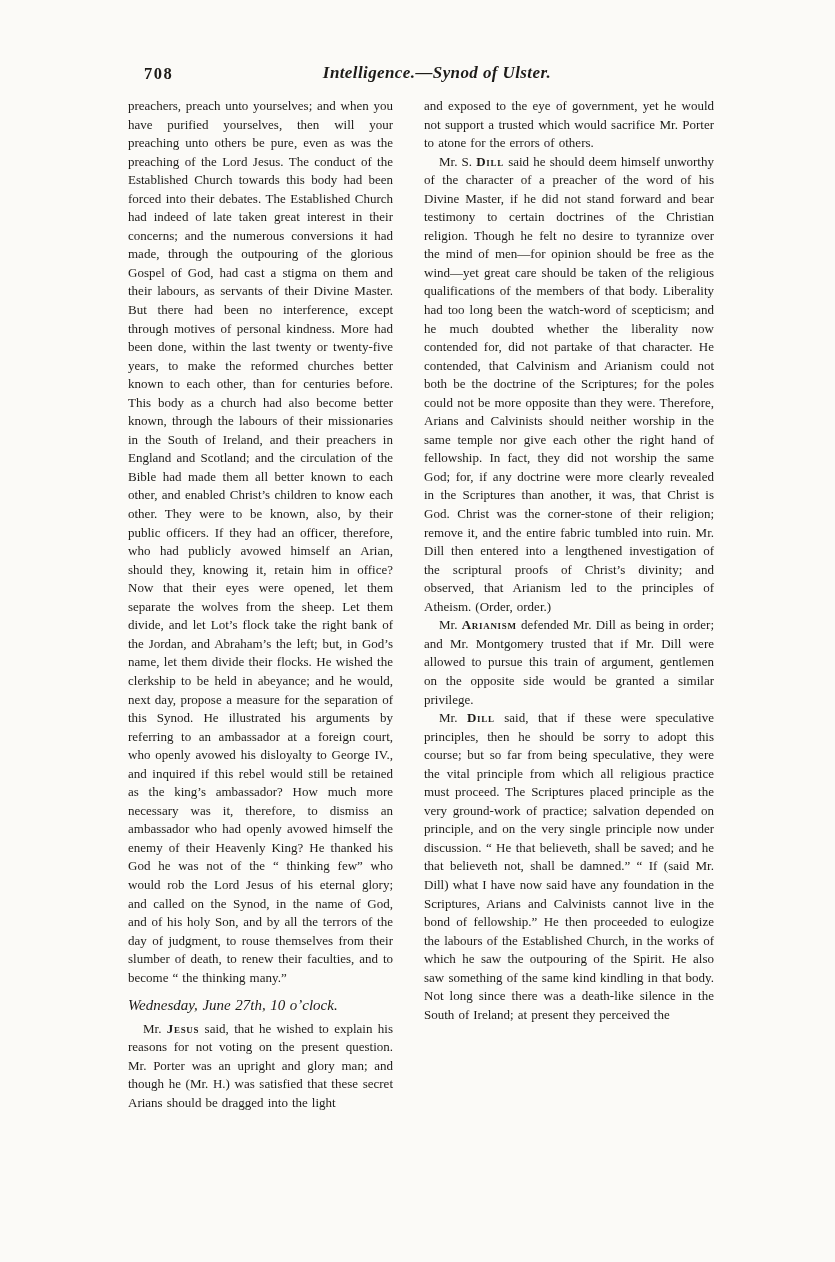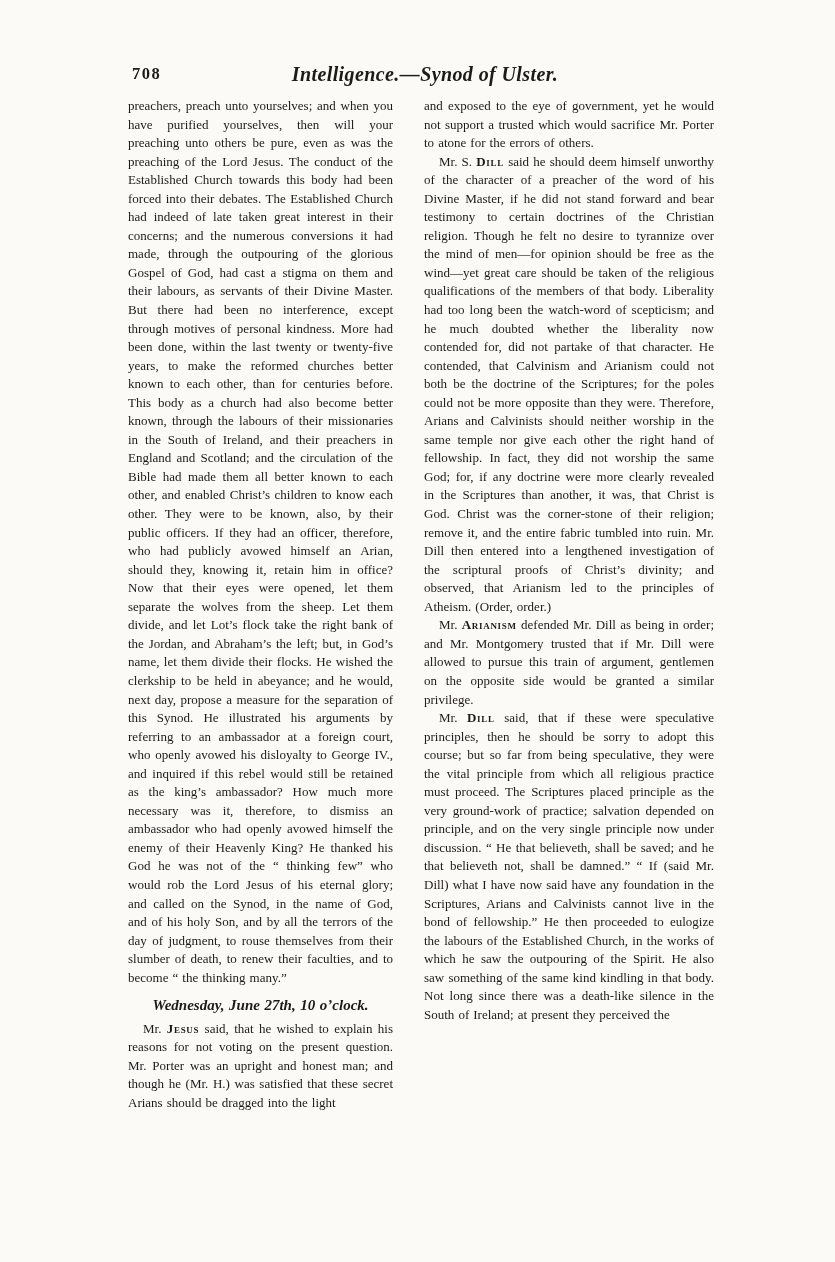--- a/index.html
+++ b/index.html
@@ -8,41 +8,41 @@
     width: 835px;
     height: 1262px;
     background: #fbfaf7;
     font-family: "Liberation Serif", "DejaVu Serif", serif;
     color: #1d1b18;
     overflow: hidden;
   }
   .header {
     position: absolute;
     top: 63px;
-    left: 132px;
+    left: 144px;
     width: 586px;
     height: 24px;
   }
   .pagenum {
     position: absolute;
     left: 0;
     top: 1px;
     font-size: 16.5px;
     font-weight: bold;
     letter-spacing: 1.5px;
   }
   .running-title {
     position: absolute;
     left: 0;
     right: 0;
     top: 0;
     text-align: center;
     font-style: italic;
     font-weight: bold;
-    font-size: 20px;
+    font-size: 17px;
     letter-spacing: 0.4px;
   }
   .columns {
     position: absolute;
     top: 97px;
     left: 128px;
     display: flex;
     gap: 31px;
     align-items: flex-start;
   }
@@ -53,45 +53,45 @@
     margin: 0;
     text-align: justify;
     text-indent: 15px;
     font-size: 13px;
     line-height: 18.55px;
     word-spacing: 0.8px;
   }
   .para.continuation { text-indent: 0; }
   .para.heading {
     font-style: italic;
-    text-align: center;
+    text-align: left;
     text-indent: 0;
     margin: 9px 0 5px 0;
     font-size: 15px;
-    font-weight: bold;
+    font-weight: normal;
   }
   .smallcaps {
     font-variant: small-caps;
     letter-spacing: 0.7px;
     font-weight: bold;
   }
 </style>
 </head>
 <body>
 
 <div class="page">
   <div class="header">
     <span class="pagenum">708</span>
     <span class="running-title">Intelligence.—Synod of Ulster.</span>
   </div>
   <div class="columns">
     <div class="col col-left" id="col-left">
         <p class="para continuation"><span>preachers, preach unto yourselves; and when you have purified yourselves, then will your preaching unto others be pure, even as was the preaching of the Lord Jesus. The conduct of the Established Church towards this body had been forced into their debates. The Established Church had indeed of late taken great interest in their concerns; and the numerous conversions it had made, through the outpouring of the glorious Gospel of God, had cast a stigma on them and their labours, as servants of their Divine Master. But there had been no interference, except through motives of personal kindness. More had been done, within the last twenty or twenty-five years, to make the reformed churches better known to each other, than for centuries before. This body as a church had also become better known, through the labours of their missionaries in the South of Ireland, and their preachers in England and Scotland; and the circulation of the Bible had made them all better known to each other, and enabled Christ’s children to know each other. They were to be known, also, by their public officers. If they had an officer, therefore, who had publicly avowed himself an Arian, should they, knowing it, retain him in office? Now that their eyes were opened, let them separate the wolves from the sheep. Let them divide, and let Lot’s flock take the right bank of the Jordan, and Abraham’s the left; but, in God’s name, let them divide their flocks. He wished the clerkship to be held in abeyance; and he would, next day, propose a measure for the separation of this Synod. He illustrated his arguments by referring to an ambassador at a foreign court, who openly avowed his disloyalty to George IV., and inquired if this rebel would still be retained as the king’s ambassador? How much more necessary was it, therefore, to dismiss an ambassador who had openly avowed himself the enemy of their Heavenly King? He thanked his God he was not of the “ thinking few” who would rob the Lord Jesus of his eternal glory; and called on the Synod, in the name of God, and of his holy Son, and by all the terrors of the day of judgment, to rouse themselves from their slumber of death, to renew their faculties, and to become “ the thinking many.”</span></p>
         <p class="para heading"><span>Wednesday, June 27th, 10 o’clock.</span></p>
-        <p class="para indent"><span>Mr. </span><span class="smallcaps">Jesus</span><span> said, that he wished to explain his reasons for not voting on the present question. Mr. Porter was an upright and honest man; and though he (Mr. H.) was satisfied that these secret Arians should be dragged into the light</span></p>
+        <p class="para indent"><span>Mr. </span><span class="smallcaps">Jesus</span><span> said, that he wished to explain his reasons for not voting on the present question. Mr. Porter was an upright and glory man; and though he (Mr. H.) was satisfied that these secret Arians should be dragged into the light</span></p>
       </div>
     <div class="col col-right" id="col-right">
         <p class="para continuation"><span>and exposed to the eye of government, yet he would not support a trusted which would sacrifice Mr. Porter to atone for the errors of others.</span></p>
         <p class="para indent"><span>Mr. S. </span><span class="smallcaps">Dill</span><span> said he should deem himself unworthy of the character of a preacher of the word of his Divine Master, if he did not stand forward and bear testimony to certain doctrines of the Christian religion. Though he felt no desire to tyrannize over the mind of men—for opinion should be free as the wind—yet great care should be taken of the religious qualifications of the members of that body. Liberality had too long been the watch-word of scepticism; and he much doubted whether the liberality now contended for, did not partake of that character. He contended, that Calvinism and Arianism could not both be the doctrine of the Scriptures; for the poles could not be more opposite than they were. Therefore, Arians and Calvinists should neither worship in the same temple nor give each other the right hand of fellowship. In fact, they did not worship the same God; for, if any doctrine were more clearly revealed in the Scriptures than another, it was, that Christ is God. Christ was the corner-stone of their religion; remove it, and the entire fabric tumbled into ruin. Mr. Dill then entered into a lengthened investigation of the scriptural proofs of Christ’s divinity; and observed, that Arianism led to the principles of Atheism. (Order, order.)</span></p>
         <p class="para indent"><span>Mr. </span><span class="smallcaps">Arianism</span><span> defended Mr. Dill as being in order; and Mr. Montgomery trusted that if Mr. Dill were allowed to pursue this train of argument, gentlemen on the opposite side would be granted a similar privilege.</span></p>
         <p class="para indent"><span>Mr. </span><span class="smallcaps">Dill</span><span> said, that if these were speculative principles, then he should be sorry to adopt this course; but so far from being speculative, they were the vital principle from which all religious practice must proceed. The Scriptures placed principle as the very ground-work of practice; salvation depended on principle, and on the very single principle now under discussion. “ He that believeth, shall be saved; and he that believeth not, shall be damned.” “ If (said Mr. Dill) what I have now said have any foundation in the Scriptures, Arians and Calvinists cannot live in the bond of fellowship.” He then proceeded to eulogize the labours of the Established Church, in the works of which he saw the outpouring of the Spirit. He also saw something of the same kind kindling in that body. Not long since there was a death-like silence in the South of Ireland; at present they perceived the</span></p>
       </div>
   </div>
 </div>
 

